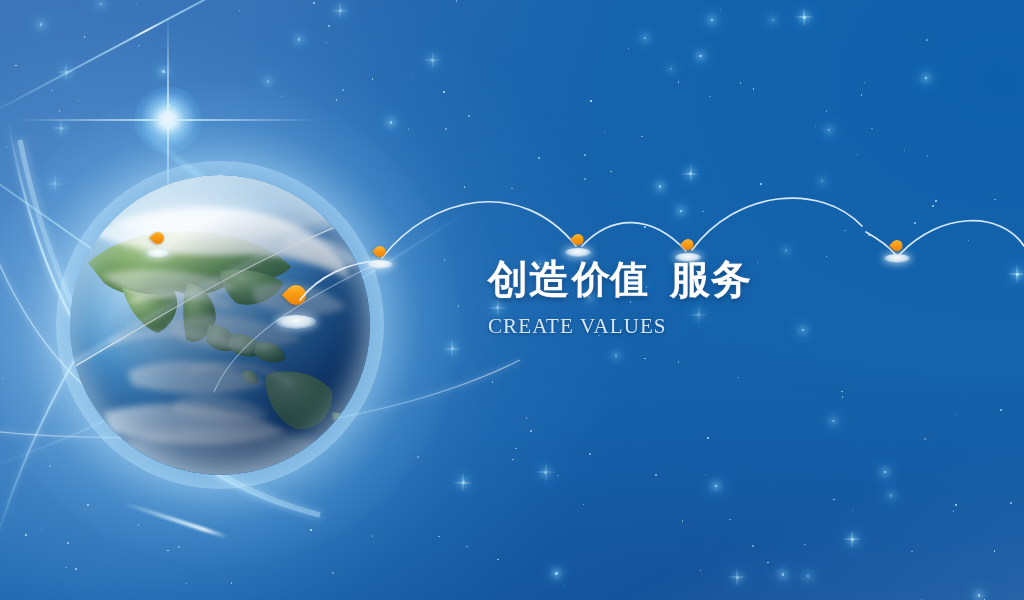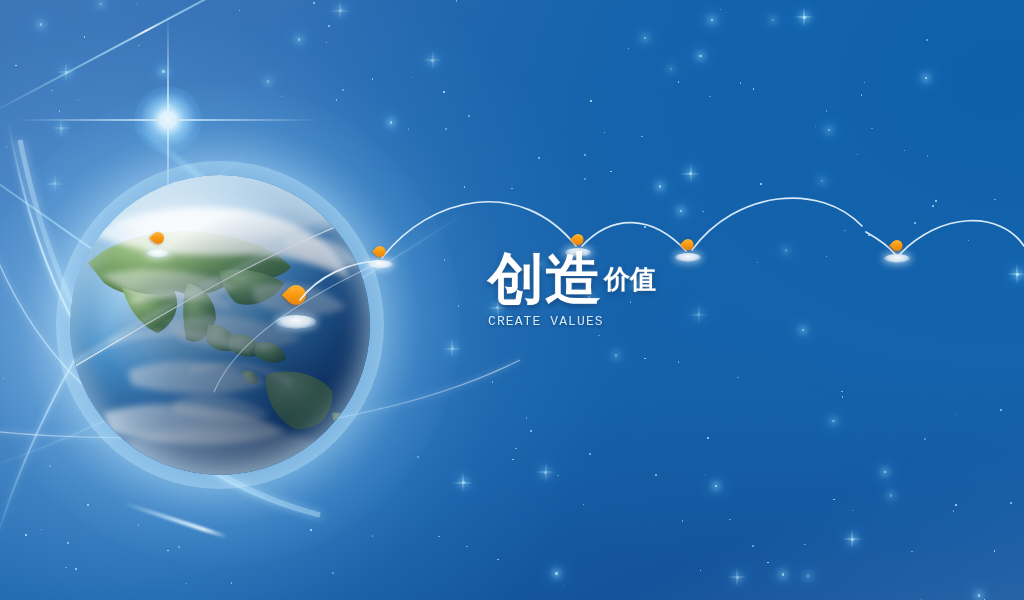--- a/index.html
+++ b/index.html
@@ -79,32 +79,32 @@
   .pin .drop{position:absolute;left:50%;transform:translateX(-50%) rotate(45deg);
     background:linear-gradient(135deg,#ffc44d 0%,#f99c12 46%,#e57a06 100%);
     border-radius:50% 50% 50% 0;
     box-shadow:0 1px 3px rgba(120,60,0,.45);}
 
   
   .headline{position:absolute;left:488px;top:250px;width:430px;}
   .line1{display:flex;align-items:flex-end;white-space:nowrap;}
   .cn-big{
     font-family:"DejaVu Sans","Liberation Sans",sans-serif;
-    font-weight:700;font-size:56px;line-height:58px;color:#ffffff;letter-spacing:1px;
+    font-weight:700;font-size:40px;line-height:58px;color:#ffffff;letter-spacing:1px;
     text-shadow:0 2px 5px rgba(6,40,86,.55),0 0 2px rgba(255,255,255,.35);}
   .cn-small{
     font-family:"DejaVu Sans","Liberation Sans",sans-serif;
-    font-weight:700;font-size:26px;line-height:58px;color:#ffffff;letter-spacing:0px;
+    font-weight:700;font-size:38px;line-height:58px;color:#ffffff;letter-spacing:0px;
     margin-left:2px;
     text-shadow:0 2px 5px rgba(6,40,86,.55),0 0 2px rgba(255,255,255,.35);}
   .gap{width:22px;display:inline-block;}
   .sub{display:flex;margin-top:6px;}
   .sub span{
-    font-family:Liberation Mono, monospace;
-    font-size:13px;letter-spacing:1.1px;color:#d4e8f8;
+    font-family:Liberation Serif, serif;
+    font-size:21px;letter-spacing:1.1px;color:#d4e8f8;
     text-shadow:0 1px 3px rgba(6,40,86,.6);}
   .sub .s2{margin-left:82px;}
 </style>
 </head>
 <body>
 
 <div class="stage">
 
   <div class="stars" id="starfield">
       <div class="star glow" style="left: 714.7px; top: 484.7px; width: 2.4px; height: 2.4px; opacity: 0.91;"></div>
@@ -438,19 +438,20 @@
   <div class="pin" style="left:884px;top:239px;width:26px;height:24px;">
     <div class="disc" style="width:26px;height:9px;"></div>
     <div class="drop" style="top:1px;width:11px;height:11px;"></div>
   </div>
 
   <div class="headline">
     <div class="line1">
       <span class="cn-big">创造</span>
       <span class="cn-small">价值</span>
       <span class="gap"></span>
+      <span class="cn-big">服务</span>
     </div>
     <div class="sub">
       <span class="s1">CREATE VALUES</span>
     </div>
   </div>
 
 </div>
 
 </body></html>

